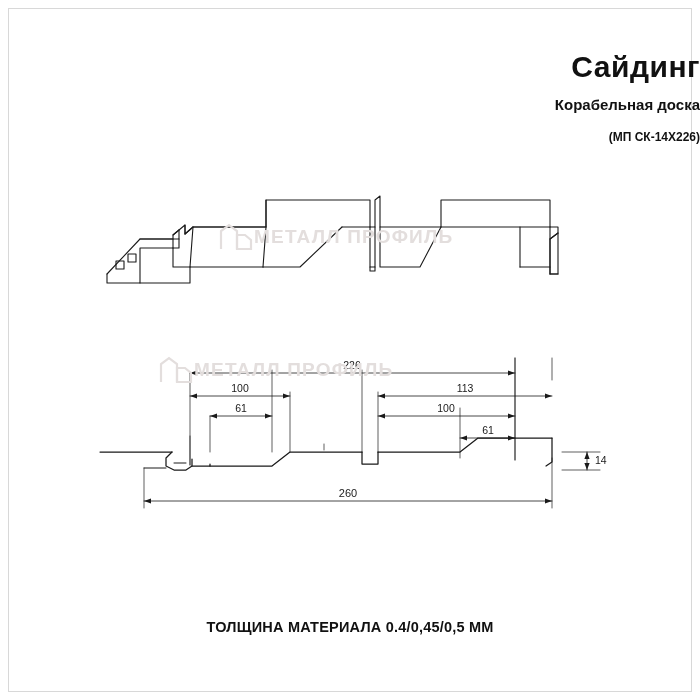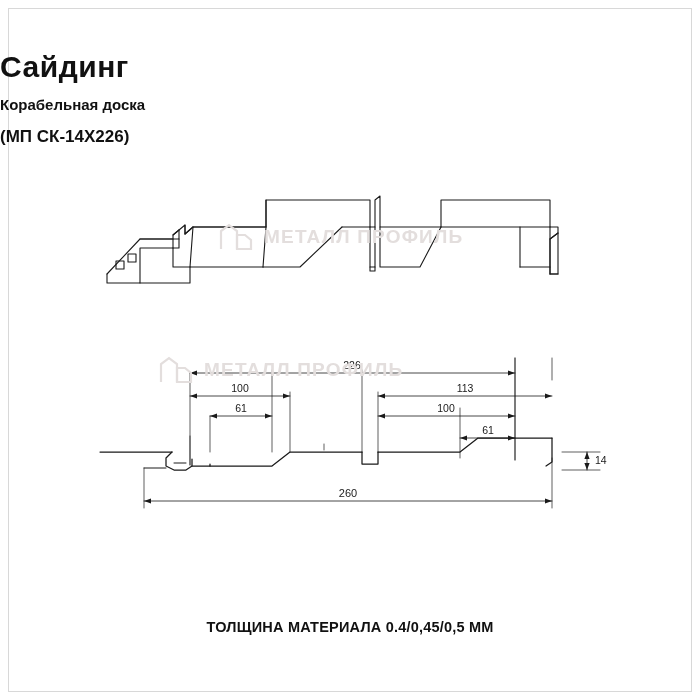--- a/index.html
+++ b/index.html
@@ -28,39 +28,39 @@
     height: 684px;
     border: 1px solid #d8d8d8;
     box-sizing: border-box;
   }
 
   
   .header {
     position: absolute;
     left: 0; top: 50px;
     width: 700px;
-    text-align: left;
+    text-align: right;
   }
   .title {
     font-size: 30px;
     font-weight: bold;
     letter-spacing: 0.5px;
     color: #111;
     margin: 0;
     line-height: 34px;
   }
   .subtitle {
     font-size: 15px;
     font-weight: bold;
     color: #111;
     margin: 12px 0 16px 0;
     line-height: 18px;
   }
   .code {
-    font-size: 17px;
+    font-size: 12px;
     font-weight: bold;
     color: #111;
     margin: 10px 0 0 0;
     line-height: 14px;
   }
 
   
   .footer {
     position: absolute;
     left: 0; top: 618px;
@@ -103,21 +103,21 @@
   .wm-text {
     font-size: 19px;
     font-weight: bold;
     color: #e3dedd;
     letter-spacing: 1.2px;
     white-space: nowrap;
   }
   .wm-row {
     display: flex;
     align-items: center;
-    gap: 10px;
+    gap: 0;
   }
 </style>
 </head>
 <body>
 
 <div class="page">
   <div class="frame"></div>
 
   <div class="header">
     <div class="title">Сайдинг</div>

